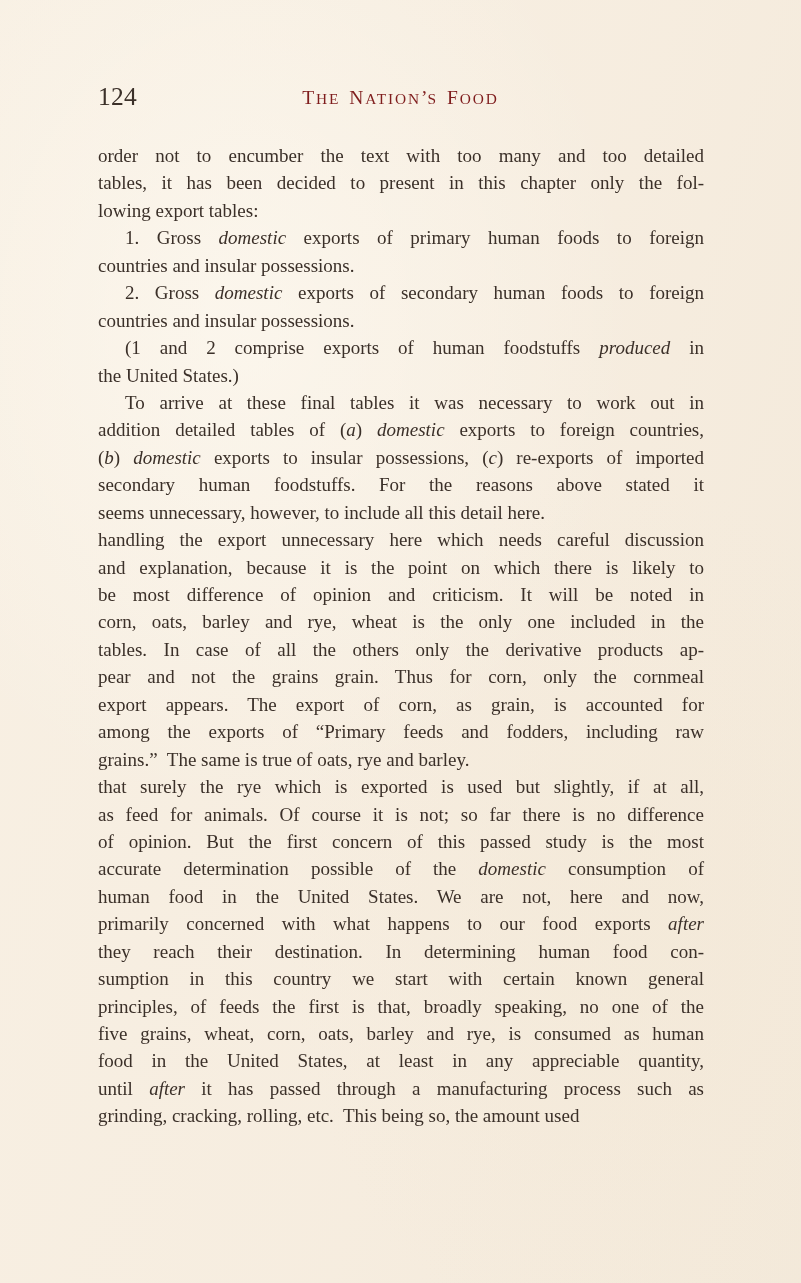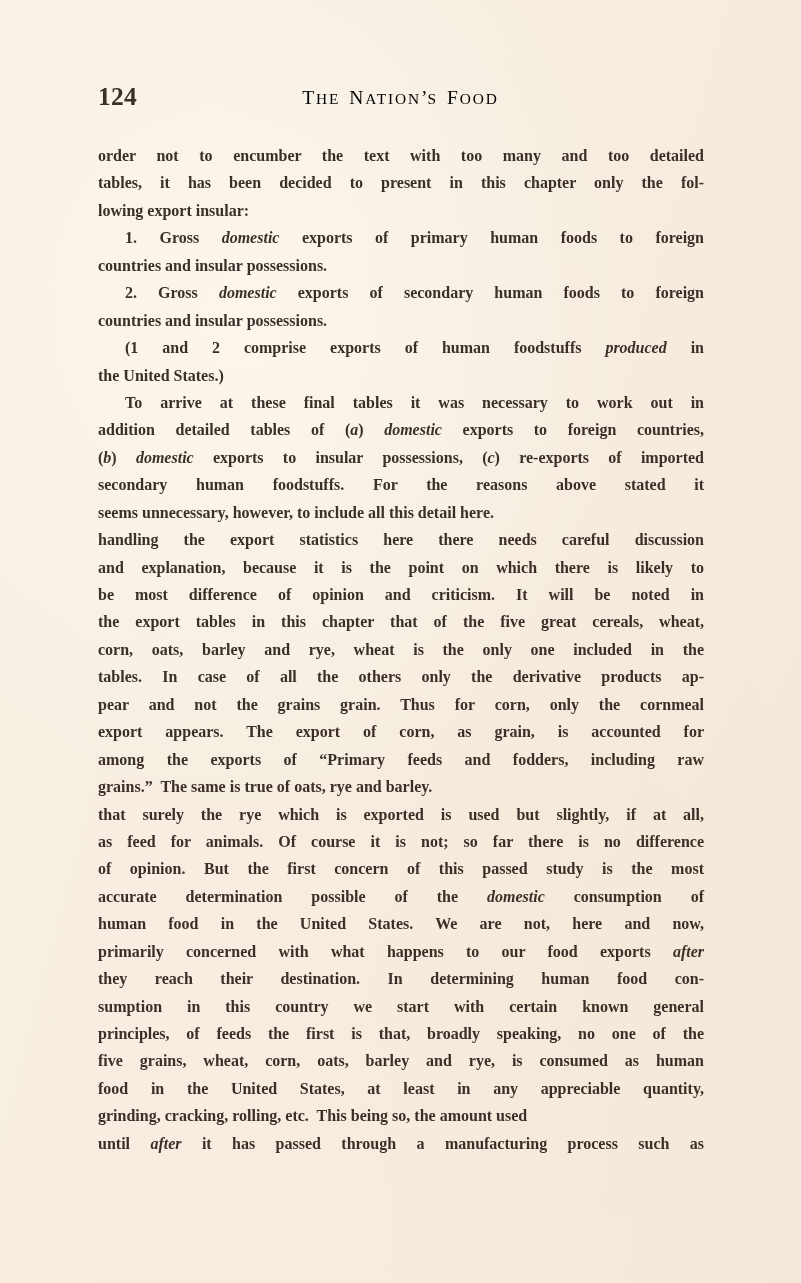--- a/index.html
+++ b/index.html
@@ -36,52 +36,50 @@
     height: 30px;
   }
   .folio {
     position: absolute;
     left: 0;
     top: 0;
     font-size: 25.5px;
     line-height: 30px;
     letter-spacing: 0.2px;
     color: #3b3029;
-    font-weight: bold;
   }
   .head-title {
     position: absolute;
     left: 0;
     right: 0;
     top: 2px;
     text-align: center;
     font-size: 19.5px;
     line-height: 28px;
     letter-spacing: 1.9px;
-    color: #000000;
+    color: #7f1d1d;
   }
   .head-title .cap { font-size: 19.5px; }
   .head-title .sc  { font-size: 15.4px; }
   .head-title .gap { display: inline-block; width: 9px; }
   .head-title .apos { font-size: 19.5px; letter-spacing: 0; position: relative; top: -0.5px; }
 
   .textblock {
     position: absolute;
     left: 98px;
     top: 142px;
     width: 606px;
   }
   .ln {
     display: block;
     height: 27.45px;
-    font-size: 16px;
+    font-size: 19px;
     line-height: 27.45px;
     white-space: pre;
     letter-spacing: 0;
-    font-weight: bold;
   }
   
   .ln.j {
     text-align: justify;
     text-align-last: justify;
     white-space: normal;
   }
   .ln.last { text-align: left; text-align-last: left; }
   .ind { display: inline-block; width: 27px; }
   em { font-style: italic; }
@@ -93,49 +91,48 @@
   <div class="paper-grain"></div>
 
   <div class="running-head">
     <div class="folio">124</div>
     <div class="head-title"><span class="cap">T</span><span class="sc">HE</span><span class="gap"></span><span class="cap">N</span><span class="sc">ATION</span><span class="apos">’</span><span class="sc">S</span><span class="gap"></span><span class="cap">F</span><span class="sc">OOD</span></div>
   </div>
 
   <div class="textblock" id="textblock">
       <div class="ln j">order not to encumber the text with too many and too detailed</div>
       <div class="ln j">tables, it has been decided to present in this chapter only the fol-</div>
-      <div class="ln last">lowing export insular:</div>
+      <div class="ln last">lowing export tables:</div>
       <div class="ln j"><span class="ind"></span>1. Gross <em>domestic</em> exports of primary human foods to foreign</div>
       <div class="ln last">countries and insular possessions.</div>
       <div class="ln j"><span class="ind"></span>2. Gross <em>domestic</em> exports of secondary human foods to foreign</div>
       <div class="ln last">countries and insular possessions.</div>
       <div class="ln j"><span class="ind"></span>(1 and 2 comprise exports of human foodstuffs <em>produced</em> in</div>
       <div class="ln last">the United States.)</div>
       <div class="ln j"><span class="ind"></span>To arrive at these final tables it was necessary to work out in</div>
       <div class="ln j">addition detailed tables of (<em>a</em>) <em>domestic</em> exports to foreign countries,</div>
       <div class="ln j">(<em>b</em>) <em>domestic</em> exports to insular possessions, (<em>c</em>) re-exports of imported</div>
       <div class="ln j">secondary human foodstuffs.  For the reasons above stated it</div>
       <div class="ln last">seems unnecessary, however, to include all this detail here.</div>
-      <div class="ln j">handling the export statistics here there needs careful discussion</div>
+      <div class="ln j">handling the export unnecessary here which needs careful discussion</div>
       <div class="ln j">and explanation, because it is the point on which there is likely to</div>
       <div class="ln j">be most difference of opinion and criticism.  It will be noted in</div>
-      <div class="ln j">the export tables in this chapter that of the five great cereals, wheat,</div>
       <div class="ln j">corn, oats, barley and rye, wheat is the only one included in the</div>
       <div class="ln j">tables.  In case of all the others only the derivative products ap-</div>
       <div class="ln j">pear and not the grains grain.  Thus for corn, only the cornmeal</div>
       <div class="ln j">export appears.  The export of corn, as grain, is accounted for</div>
       <div class="ln j">among the exports of “Primary feeds and fodders, including raw</div>
       <div class="ln last">grains.”  The same is true of oats, rye and barley.</div>
       <div class="ln j">that surely the rye which is exported is used but slightly, if at all,</div>
       <div class="ln j">as feed for animals.  Of course it is not; so far there is no difference</div>
       <div class="ln j">of opinion.  But the first concern of this passed study is the most</div>
       <div class="ln j">accurate determination possible of the <em>domestic</em> consumption of</div>
       <div class="ln j">human food in the United States.  We are not, here and now,</div>
       <div class="ln j">primarily concerned with what happens to our food exports <em>after</em></div>
       <div class="ln j">they reach their destination.  In determining human food con-</div>
       <div class="ln j">sumption in this country we start with certain known general</div>
       <div class="ln j">principles, of feeds the first is that, broadly speaking, no one of the</div>
       <div class="ln j">five grains, wheat, corn, oats, barley and rye, is consumed as human</div>
       <div class="ln j">food in the United States, at least in any appreciable quantity,</div>
+      <div class="ln j">until <em>after</em> it has passed through a manufacturing process such as</div>
       <div class="ln last">grinding, cracking, rolling, etc.  This being so, the amount used</div>
-      <div class="ln j">until <em>after</em> it has passed through a manufacturing process such as</div>
     </div>
 </div>
 
 </body></html>

